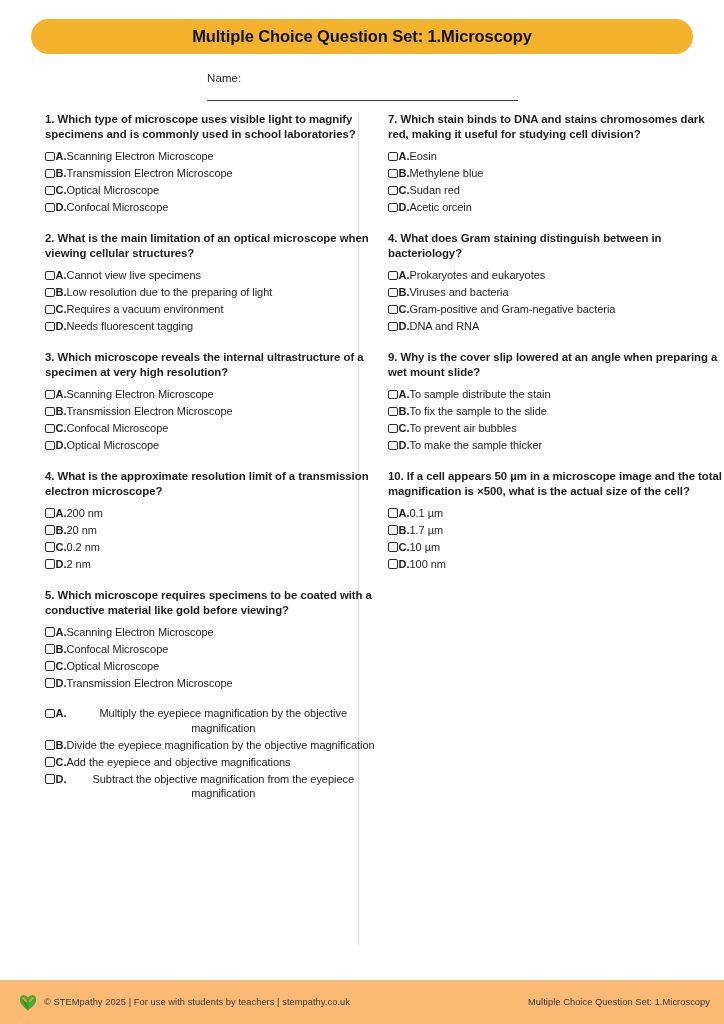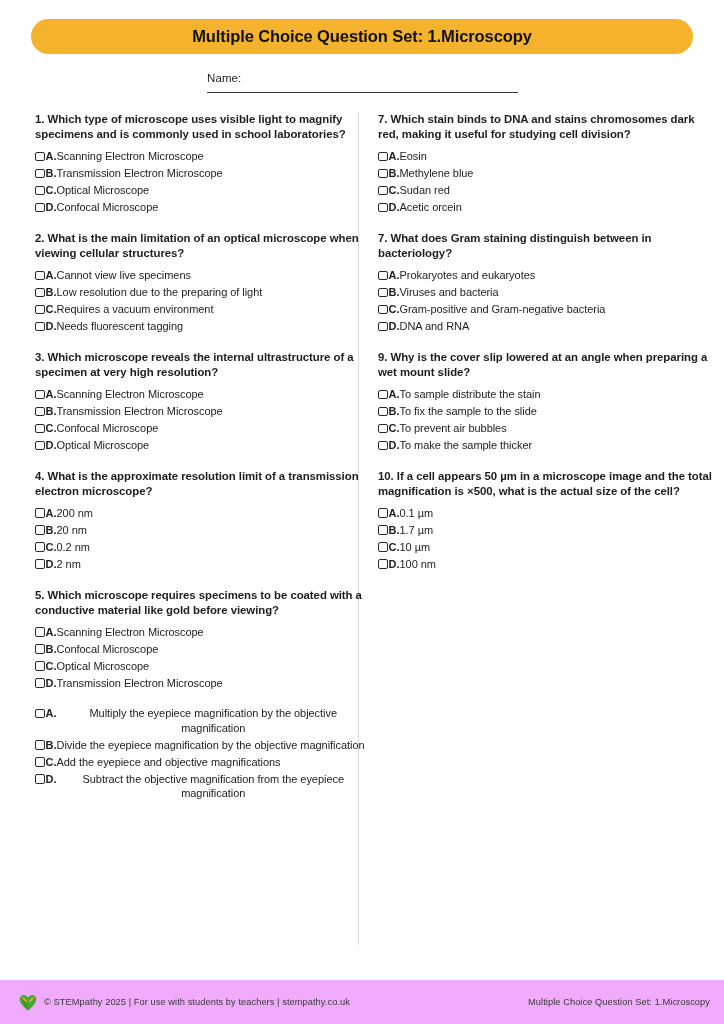--- a/index.html
+++ b/index.html
@@ -44,42 +44,42 @@
     white-space: nowrap;
   }
 
   
   .name-row {
     position: absolute;
     left: 207px;
     top: 68px;
     width: 311px;
     border-bottom: 1.6px solid #3a3a3a;
-    padding-bottom: 6px;
+    padding-bottom: 14px;
   }
   .name-label {
     font-size: 11.5px;
     color: #1d1d1b;
     letter-spacing: 0.1px;
   }
 
   
   .columns {
     position: absolute;
     left: 0;
     top: 112px;
     width: 724px;
     display: flex;
     align-items: flex-start;
   }
   .col {
     width: 335px;
     box-sizing: border-box;
   }
-  .col-left { margin-left: 35px; }
+  .col-left { margin-left: 45px; }
   .col-right { margin-left: 8px; }
 
   .divider {
     position: absolute;
     left: 358px;
     top: 112px;
     width: 1.4px;
     height: 833px;
     background: #dcdcdc;
   }
@@ -131,21 +131,21 @@
     text-align: center;
   }
 
   
   .footer {
     position: absolute;
     left: 0;
     bottom: 0;
     width: 724px;
     height: 44px;
-    background: #f0abfc;
+    background: #fdba74;
     display: flex;
     align-items: center;
   }
   .footer-left {
     display: flex;
     align-items: center;
     margin-left: 18px;
   }
   .logo {
     width: 20px;
@@ -355,21 +355,21 @@
               <span class="opt-text">Sudan red</span>
             </div>
             <div class="option">
               <span class="checkbox"></span>
               <span class="opt-letter">D.</span>
               <span class="opt-text">Acetic orcein</span>
             </div>
           </div>
         </div>
         <div class="question">
-          <div class="q-text">7. What does Gram staining distinguish between in bacteriology?</div>
+          <div class="q-text">4. What does Gram staining distinguish between in bacteriology?</div>
           <div class="options">
             <div class="option">
               <span class="checkbox"></span>
               <span class="opt-letter">A.</span>
               <span class="opt-text">Prokaryotes and eukaryotes</span>
             </div>
             <div class="option">
               <span class="checkbox"></span>
               <span class="opt-letter">B.</span>
               <span class="opt-text">Viruses and bacteria</span>

